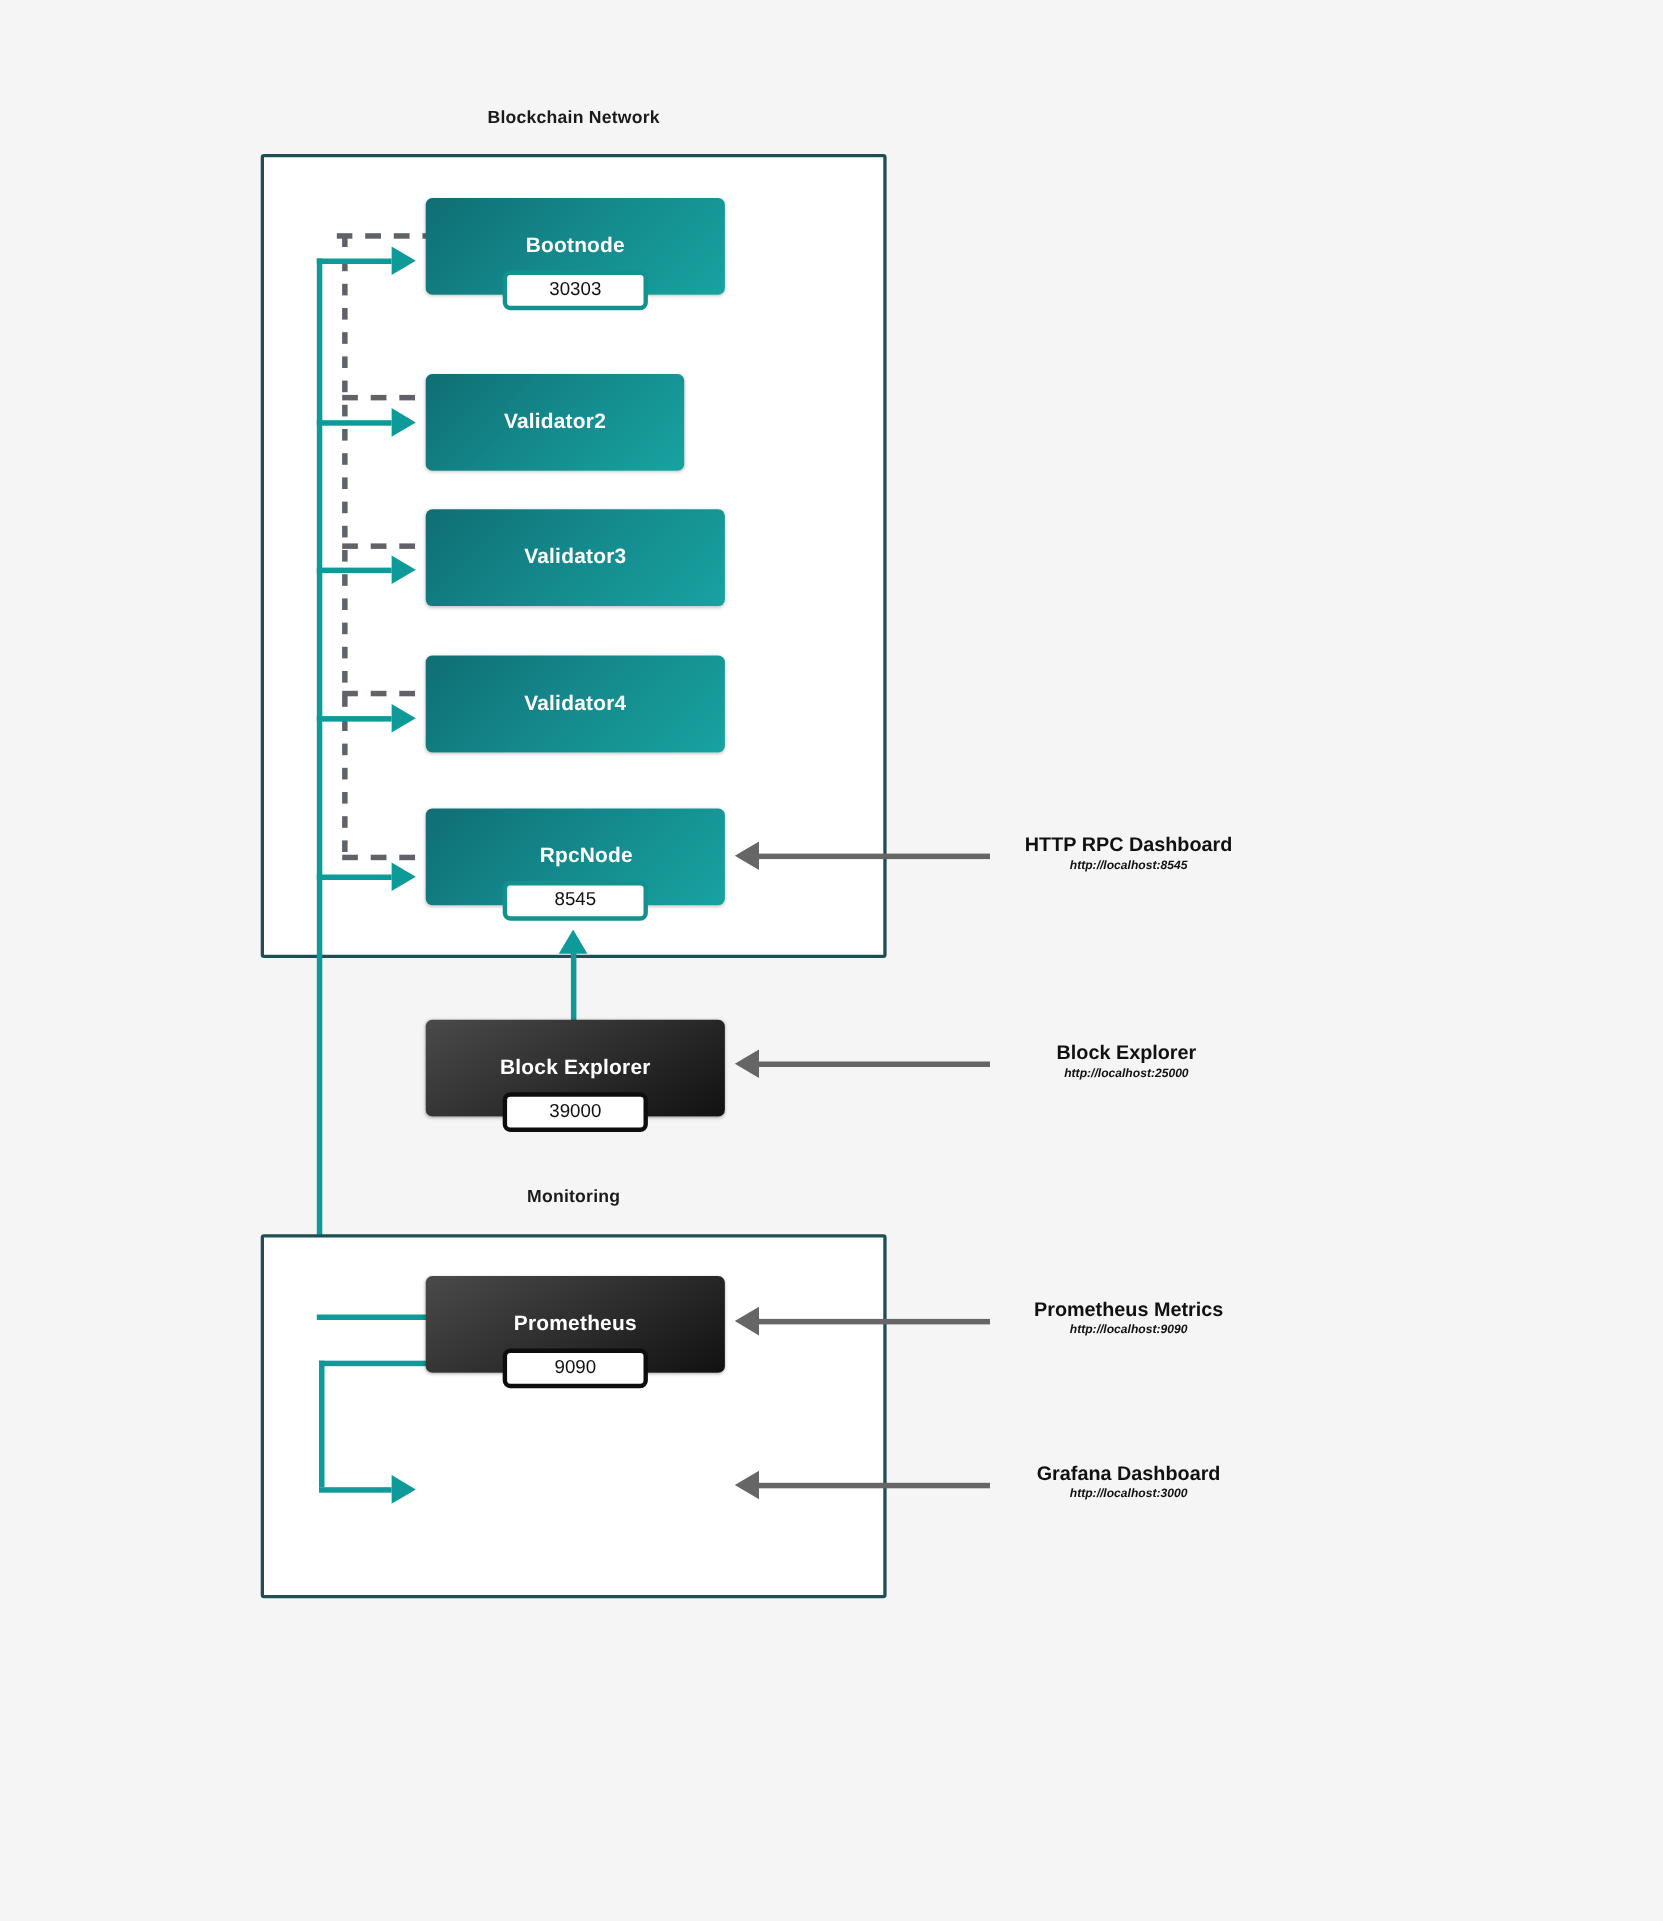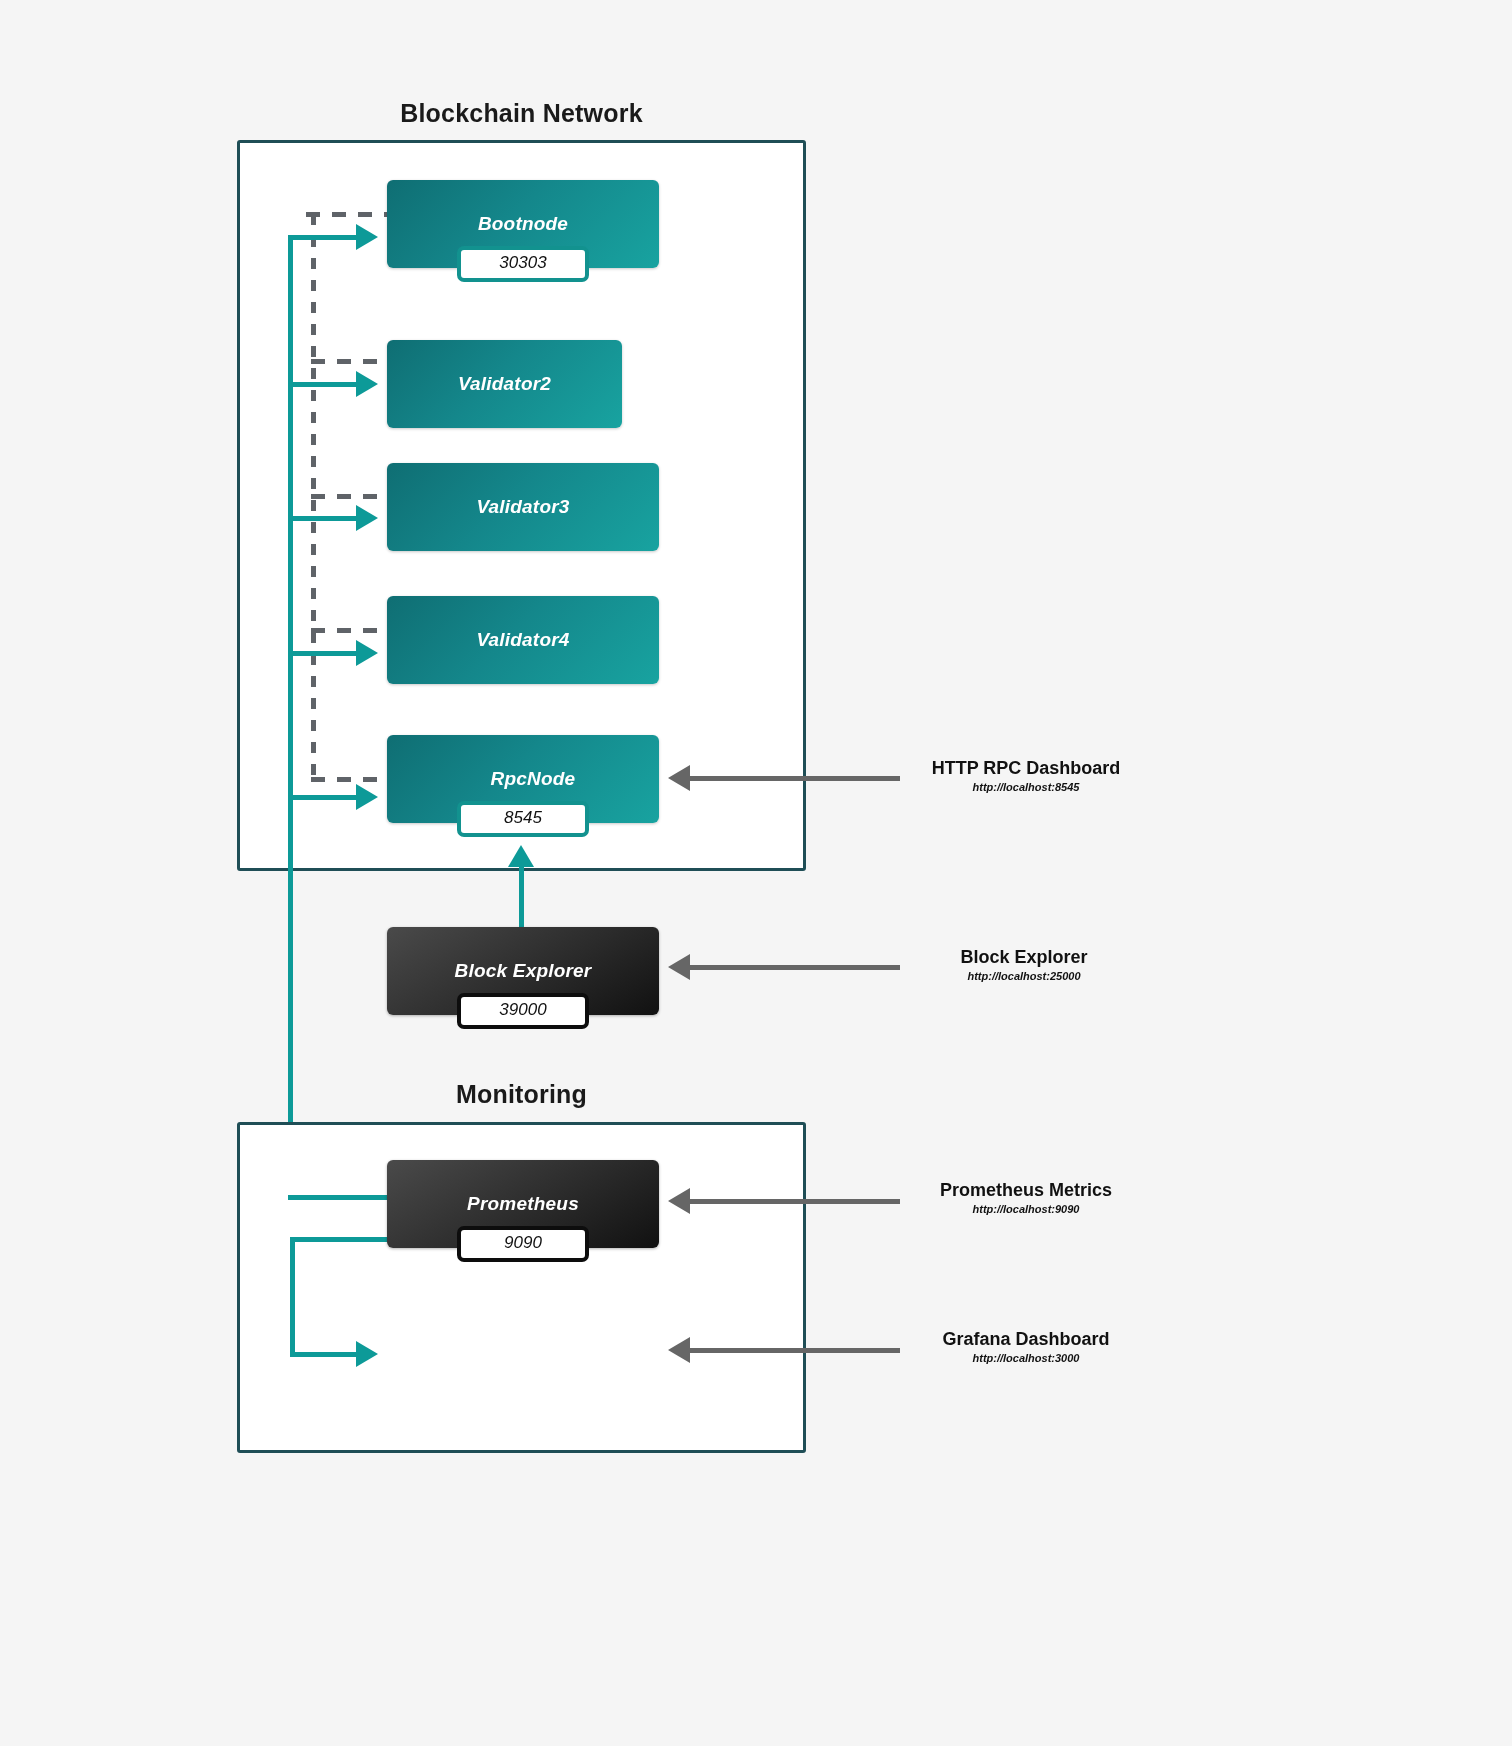--- a/index.html
+++ b/index.html
@@ -13,42 +13,41 @@
     position: relative;
     width: 1512px;
     height: 1746px;
     background: #f5f5f5;
     overflow: hidden;
   }
 
   
   .group-title {
     position: absolute;
-    font-size: 25px;
+    font-size: 16px;
     font-weight: bold;
     color: #1a1a1a;
     letter-spacing: 0.2px;
     text-align: center;
     white-space: nowrap;
   }
   .group-box {
     position: absolute;
     background: #ffffff;
     border: 3px solid #1f4e56;
     border-radius: 3px;
   }
 
   
   .node {
     position: absolute;
     border-radius: 6px;
     display: flex;
     align-items: center;
     justify-content: center;
-    font-style: italic;
   }
   .node-teal {
     background: linear-gradient(135deg, #0f6e73 0%, #14878b 45%, #18a3a0 100%);
     box-shadow: 0 1px 3px rgba(0,0,0,0.22);
   }
   .node-dark {
     background: linear-gradient(150deg, #4a4a4a 0%, #2b2b2b 55%, #111111 100%);
     box-shadow: 0 1px 3px rgba(0,0,0,0.3);
   }
   .node-label {

